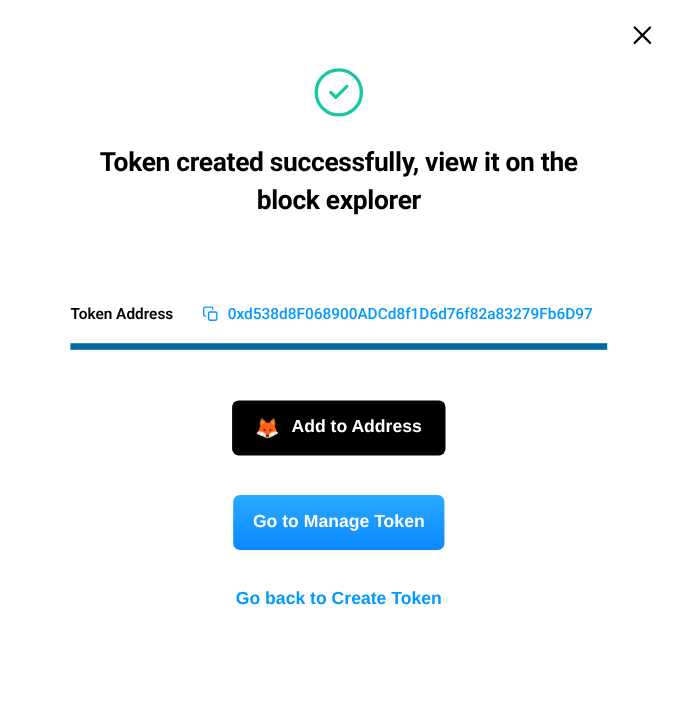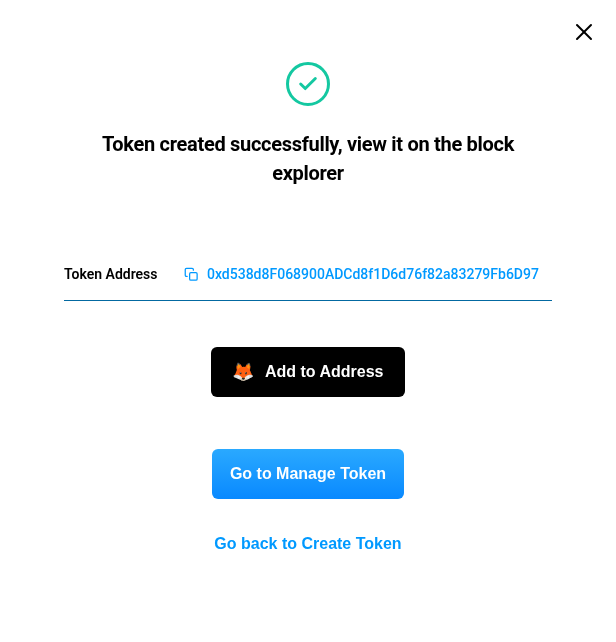--- a/index.html
+++ b/index.html
@@ -41,38 +41,38 @@
       border-radius: 50%;
       display: flex;
       align-items: center;
       justify-content: center;
     }
     .success-icon-wrapper svg {
       width: 22px;
       height: 22px;
     }
     .modal-title {
-      font-size: 20px;
+      font-size: 24px;
       font-weight: 700;
       color: #000000;
       text-align: center;
       margin-top: 24px;
       line-height: 1.45;
       max-width: 480px;
       letter-spacing: -0.3px;
     }
     .info-section {
       width: 488px;
       margin-top: 60px;
     }
     .info-row {
       display: flex;
       align-items: center;
       padding: 18px 0;
-      border-bottom: 1px solid #0369a1;
+      border-bottom: 6px solid #0369a1;
     }
     .info-label {
       width: 120px;
       font-size: 14px;
       font-weight: 600;
       color: #000000;
       flex-shrink: 0;
     }
     .info-value-wrapper {
       display: flex;
@@ -117,21 +117,20 @@
     }
     .btn-metamask {
       background: #000000;
       color: #ffffff;
       padding: 0 22px;
     }
     .btn-manage {
       background: linear-gradient(180deg, #2aa9ff 0%, #0989ff 100%);
       color: #ffffff;
       padding: 14px 18px;
-      margin-top: 16px;
     }
     .btn-link {
       background: none;
       border: none;
       color: #0099ff;
       font-size: 16px;
       font-weight: 700;
       cursor: pointer;
       padding: 0;
     }

